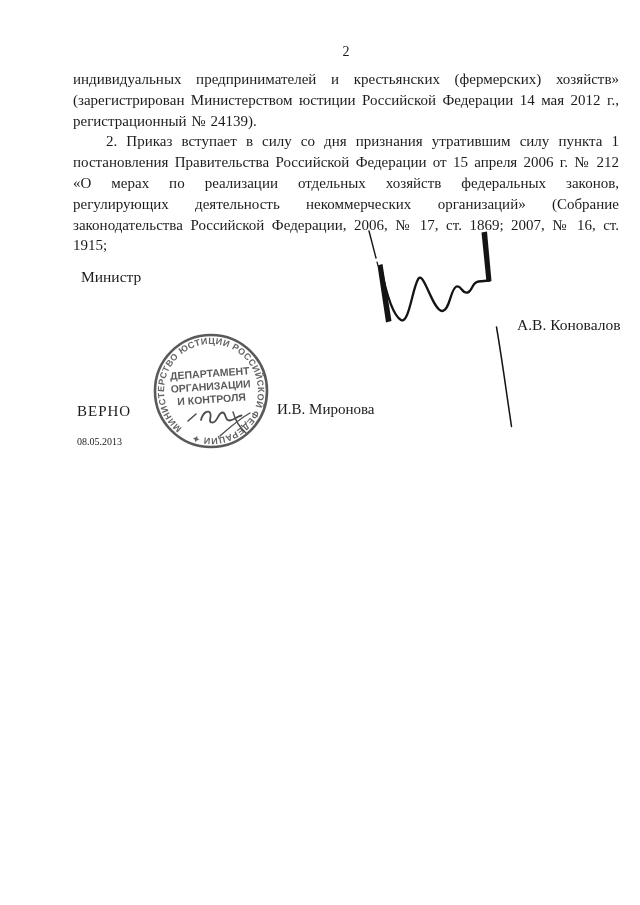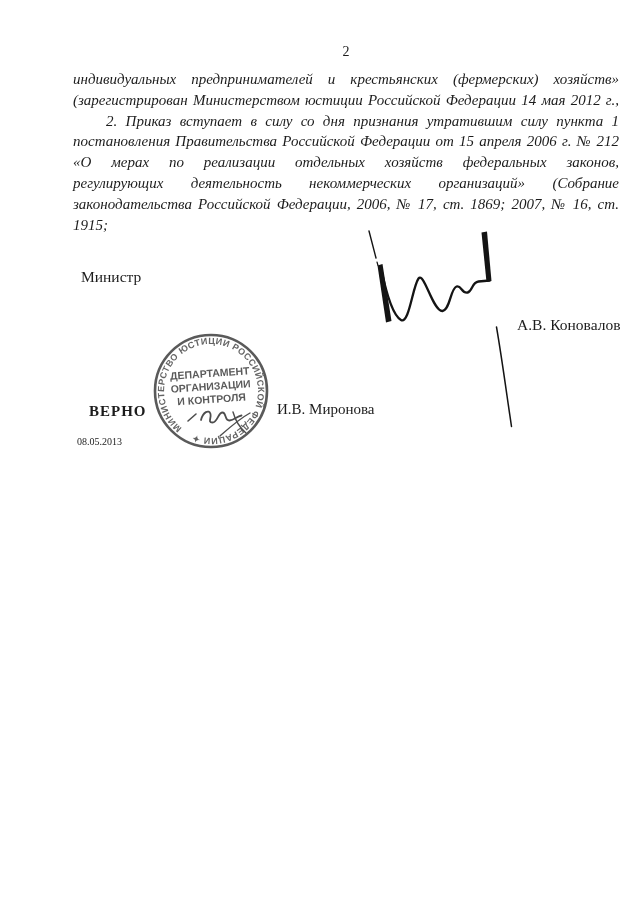--- a/index.html
+++ b/index.html
@@ -13,32 +13,32 @@
   }
   .page-number {
     position:absolute; left:73px; top:44px; width:546px;
     text-align:center; font-size:14px;
   }
   .body-text {
     position:absolute; left:73px; top:69px; width:546px;
     font-size:15px; line-height:20.8px;
     word-spacing:1px;
   }
-  .line { text-align:left; white-space:normal;font-style:italic; }
+  .line { text-align:left; white-space:normal; }
   .line.just { text-align:justify; text-align-last:justify; -moz-text-align-last:justify; }
   .line.ind  { text-indent:33px; }
   .minister-label {
     position:absolute; left:81px; top:268px; font-size:15.5px;
   }
   .minister-name {
     position:absolute; left:517px; top:268px; font-size:15.5px;margin-top:48px;
   }
   .verno {
     position:absolute; left:77px; top:403px;
-    font-size:15px; font-weight:bold; letter-spacing:1px;margin-left:12px;
+    font-size:15px; font-weight:normal; letter-spacing:1px;
   }
   .verno-date {
     position:absolute; left:77px; top:436px; font-size:10px;
   }
   .clerk-name {
     position:absolute; left:277px; top:401px;
     font-size:15px; font-weight:normal;
   }
   .sig-svg {
     position:absolute; left:350px; top:225px; width:185px; height:215px;
@@ -49,20 +49,21 @@
   .stamp-text { font-family:"Liberation Sans", sans-serif; }
 </style>
 </head>
 <body>
 
 <div class="page-number">2</div>
 
 <div class="body-text">
     <div class="line just">индивидуальных предпринимателей и крестьянских (фермерских) хозяйств»</div>
     <div class="line just">(зарегистрирован Министерством юстиции Российской Федерации 14 мая 2012 г.,</div>
+    <div class="line">регистрационный № 24139).</div>
     <div class="line just ind">2. Приказ вступает в силу со дня признания утратившим силу пункта 1</div>
     <div class="line just">постановления Правительства Российской Федерации от 15 апреля 2006 г. № 212</div>
     <div class="line just">«О мерах по реализации отдельных хозяйств федеральных законов,</div>
     <div class="line just">регулирующих деятельность некоммерческих организаций» (Собрание</div>
     <div class="line just">законодательства Российской Федерации, 2006, № 17, ст. 1869; 2007, № 16, ст. 1915;</div>
   </div>
 
 <div class="minister-label">Министр</div>
 <div class="minister-name">А.В. Коновалов</div>
 

